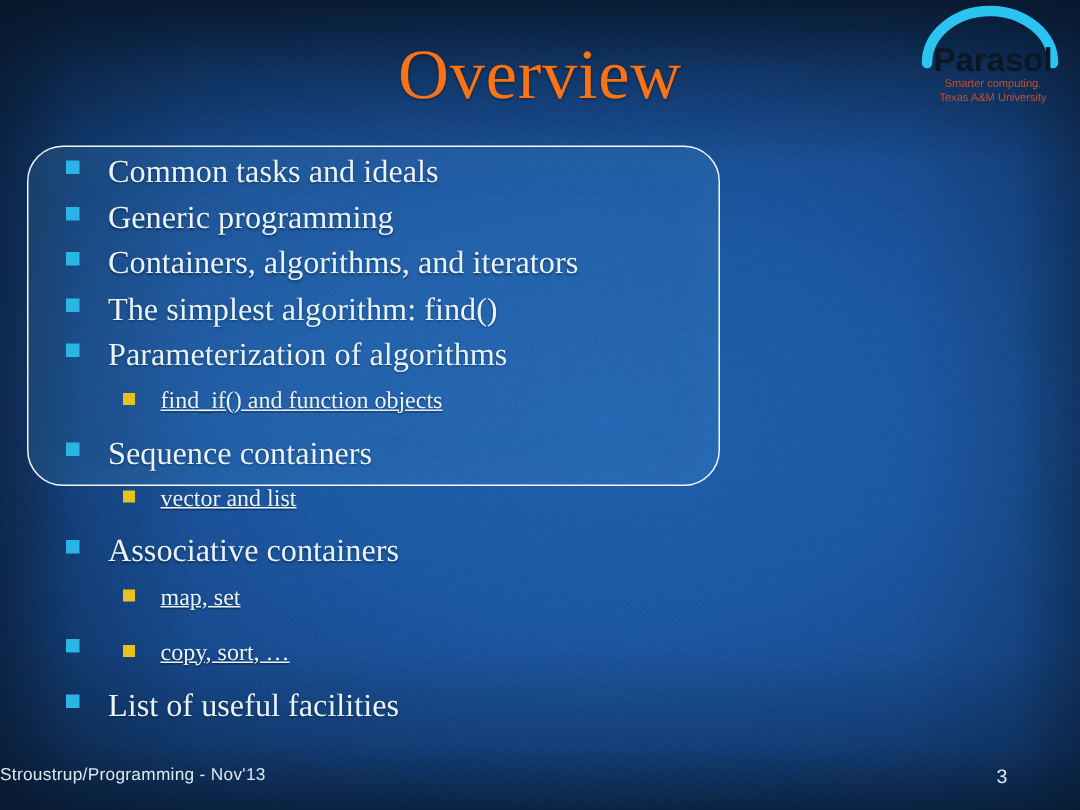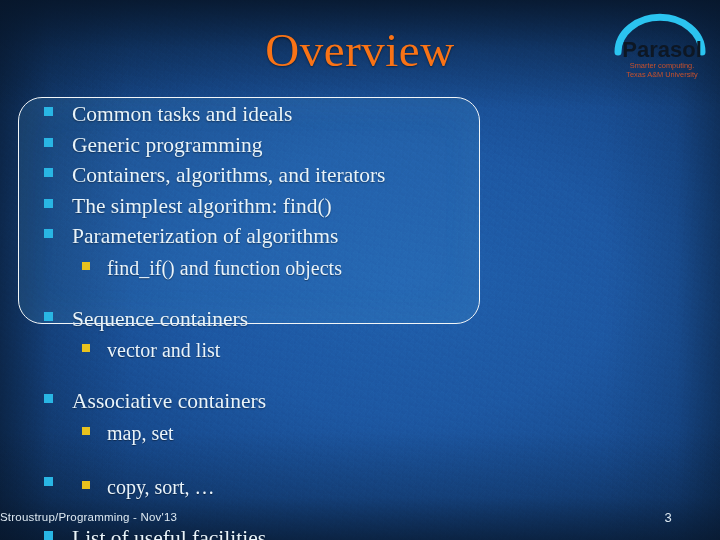--- a/index.html
+++ b/index.html
@@ -110,35 +110,36 @@
   .lvl1 .txt {
     margin-left:28px;
     font-size:21.5px;
     line-height:28.5px;
     color:#e9f4fa;
     text-shadow:0 1px 1.5px rgba(0,0,0,0.4);
     white-space:nowrap;
   }
   .lvl2 .txt {
     margin-left:25px;
-    font-size:20px;
+    font-size:16px;
     line-height:22px;
     color:#eaf4fb;
     text-shadow:0 1px 1px rgba(0,0,0,0.4);
     white-space:nowrap;
-  }
-
-  
-  .gap-top { margin-top:26px; }
+    text-decoration:underline;
+  }
+
+  
+  .gap-top { margin-top:9px; }
   .gap-top-sm { margin-top:6px; }
 
   
   .logo {
     position:absolute;
-    right:4px; top:12px;
+    right:4px; top:2px;
     width:108px; height:68px;
     overflow:hidden;
   }
   .logo svg { display:block; }
 
   
   .footer-text {
     position:absolute;
     left:0; right:0;
     top:511px;

